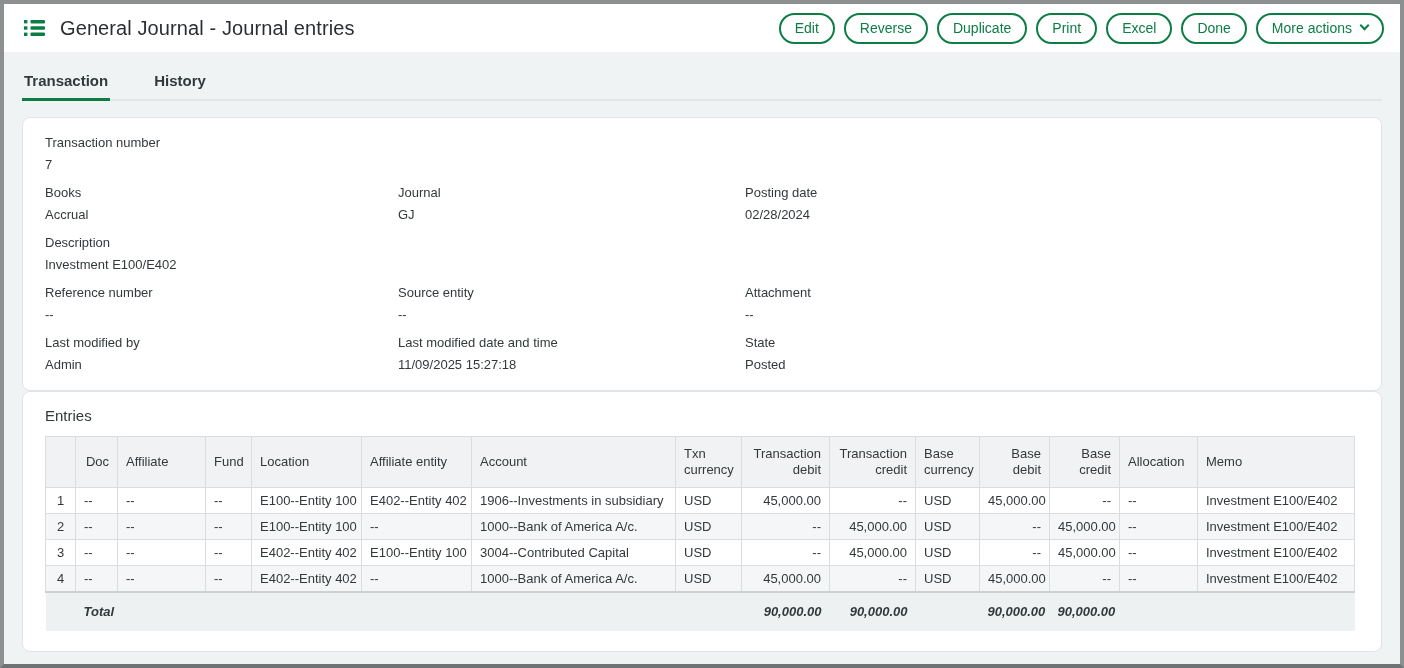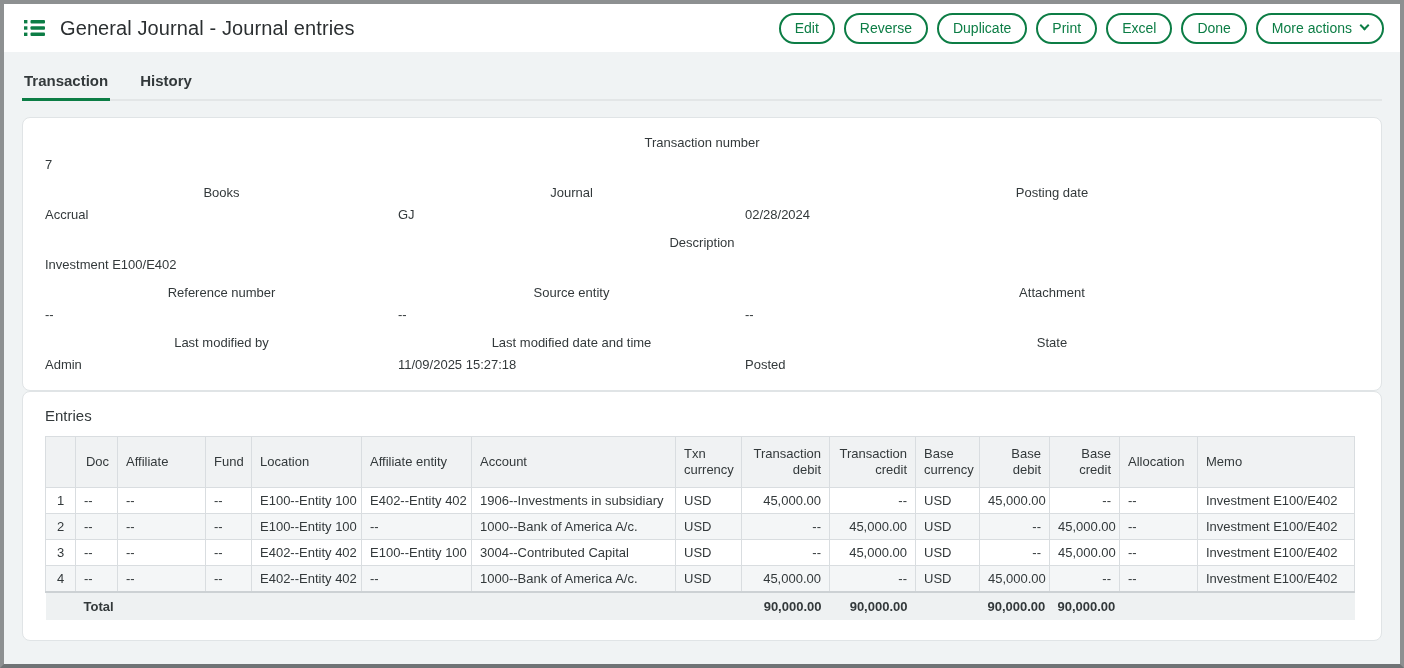--- a/index.html
+++ b/index.html
@@ -56,21 +56,21 @@
     position: relative;
     top: -2px;
   }
 
   
   .tabbar {
     margin: 0 18px;
     padding-top: 16px;
     border-bottom: 2px solid #e3e6e7;
     display: flex;
-    gap: 28px;
+    gap: 42px;
   }
   .tab {
     font-size: 15px;
     font-weight: 600;
     color: #33393b;
     padding: 4px 2px 9px;
     margin-bottom: -2px;
     cursor: pointer;
     border-bottom: 3px solid transparent;
   }
@@ -84,21 +84,21 @@
     margin: 16px 18px 0;
   }
   .details-card { padding: 17px 22px 18px; }
   .details-grid {
     display: grid;
     grid-template-columns: 353px 347px 1fr;
     row-gap: 13px;
   }
   .field { min-height: 36px; }
   .span-all { grid-column: 1 / -1; }
-  .field .label { font-size: 13px; color: #33393b; margin-bottom: 7px; line-height: 15px; text-align: center; }
+  .field .label { font-size: 13px; color: #33393b; margin-bottom: 7px; line-height: 15px; }
   .field .value { font-size: 13px; color: #33393b; line-height: 15px; }
 
   
   .entries-card { margin-top: 0; padding: 15px 0 20px 22px; }
   .section-title { font-size: 15px; color: #33393b; margin-bottom: 12px; }
   table.entries-table {
     border-collapse: collapse;
     table-layout: fixed;
     width: 1310px;
     font-size: 13px;
@@ -132,22 +132,23 @@
   .entries-table tbody td:nth-child(10),
   .entries-table tbody td:nth-child(12),
   .entries-table tbody td:nth-child(13) { text-align: right; }
   .entries-table tbody td:first-child { text-align: center; padding: 4px 4px; }
   
   .entries-table tfoot td {
     border: none;
     border-top: 2px solid #ccd1d4;
     background: #eef1f2;
     font-weight: bold;
-    height: 28px;
+    height: 39px;
     padding: 4px 8px;
+    font-style: italic;
   }
   .entries-table tfoot td.ta-r { text-align: right; }
 
   
   .c1{width:30px}.c2{width:42px}.c3{width:88px}.c4{width:46px}.c5{width:110px}
   .c6{width:110px}.c7{width:204px}.c8{width:66px}.c9{width:88px}.c10{width:86px}
   .c11{width:64px}.c12{width:70px}.c13{width:70px}.c14{width:78px}.c15{width:auto}
 </style>
 </head>
 <body>

